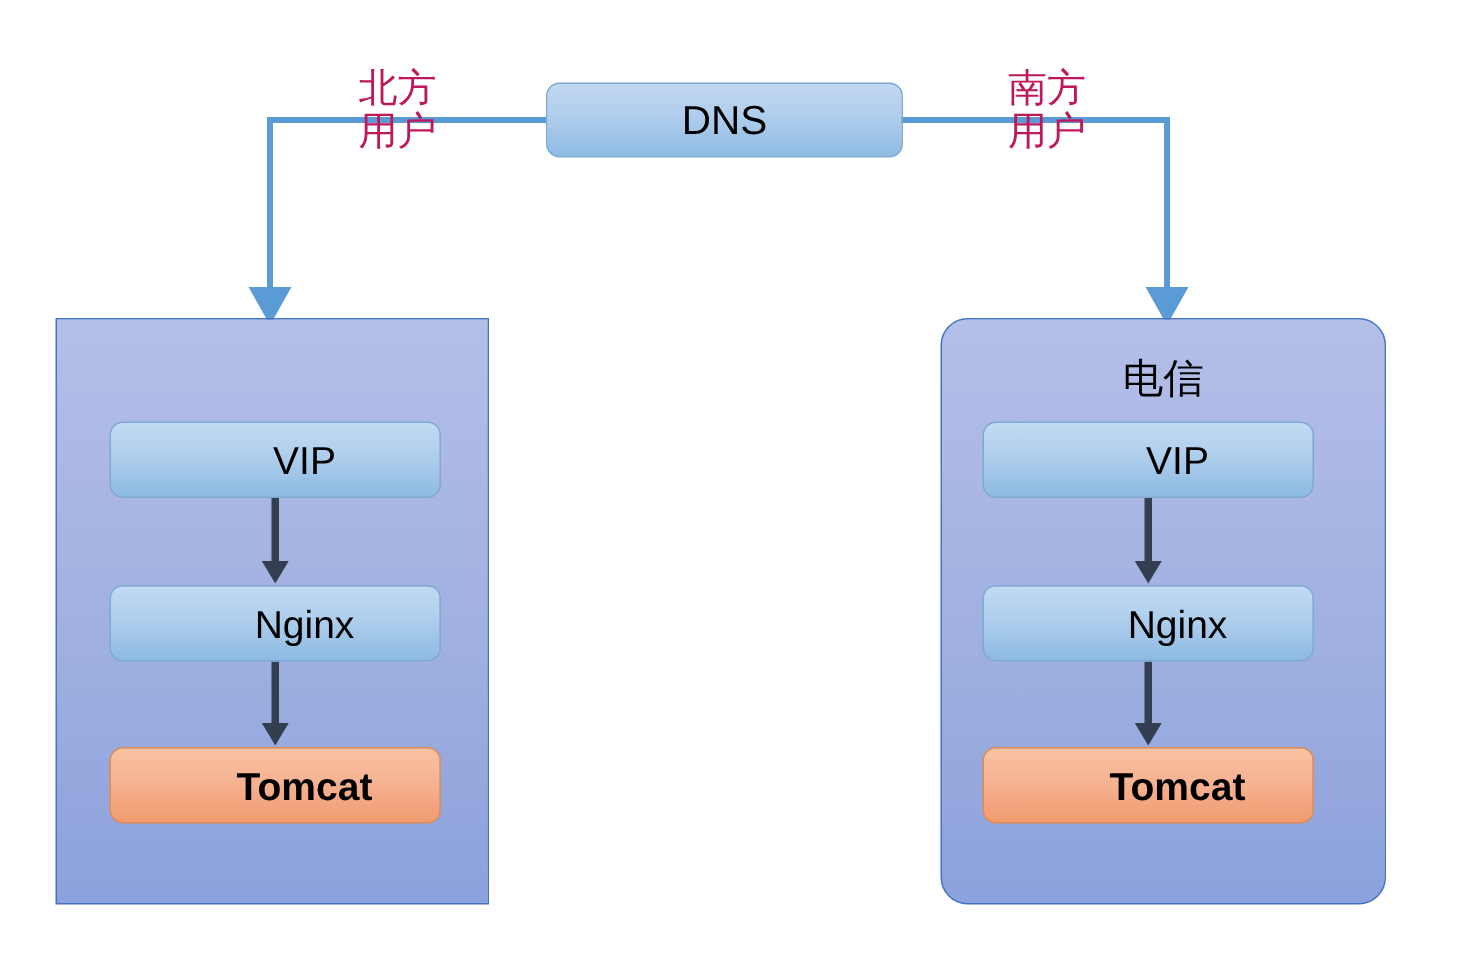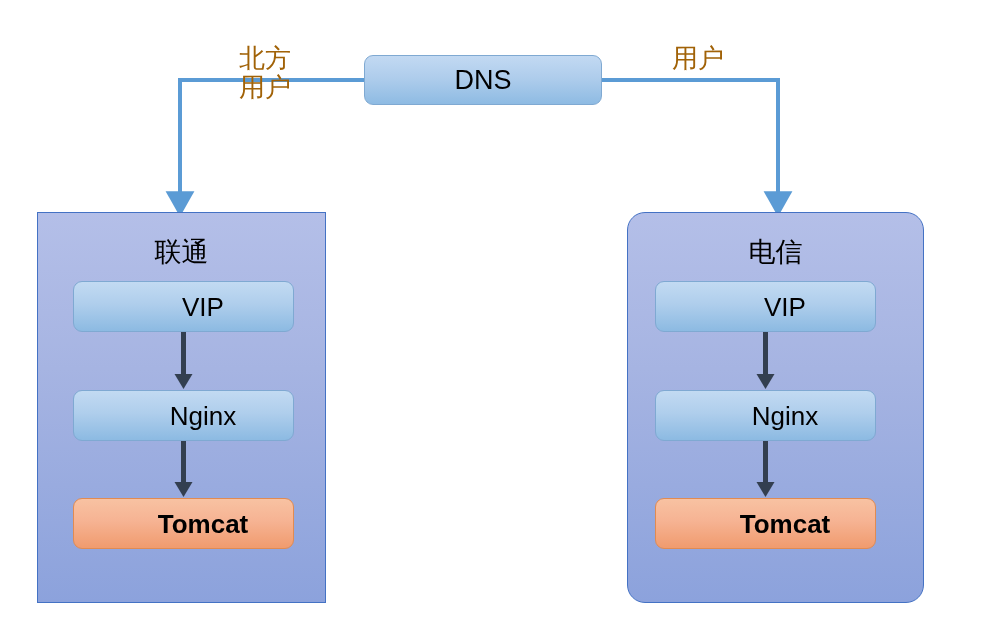--- a/index.html
+++ b/index.html
@@ -49,21 +49,21 @@
     height: 640px;
     z-index: 2;
     pointer-events: none;
   }
 
   
   .edge-label {
     position: absolute;
     z-index: 7;
     font-size: 26px;
-    color: #a16207;
+    color: #be185d;
     line-height: 1.13;
     text-align: center;
     white-space: nowrap;
   }
   .edge-label .l1 { display: block; }
   .edge-label .l2 { display: block; }
   #label-north { left: 205px; top: 44px; width: 120px; }
   #label-south { left: 638px; top: 44px; width: 120px; }
 
   
@@ -152,25 +152,25 @@
 
   <div class="dns-box">
     <span>DNS</span>
   </div>
 
   <div class="edge-label" id="label-north">
     <span class="l1">北方</span>
     <span class="l2">用户</span>
   </div>
   <div class="edge-label" id="label-south">
+    <span class="l1">南方</span>
     <span class="l2">用户</span>
   </div>
 
   <div class="isp-container" id="container-unicom">
-    <div class="isp-title">联通</div>
 
     <div class="node blue" id="node-vip-unicom">
       <span>VIP</span>
     </div>
 
     <svg class="inner-arrow" style="left:35px; top:119px; width:221px; height:58px;" viewBox="0 0 221 58" xmlns="http://www.w3.org/2000/svg">
       <path d="M110.5,0 L110.5,44" stroke="#333F50" stroke-width="5" fill="none"></path>
       <path d="M101.5,42 L110.5,57 L119.5,42 z" fill="#333F50"></path>
     </svg>
 

